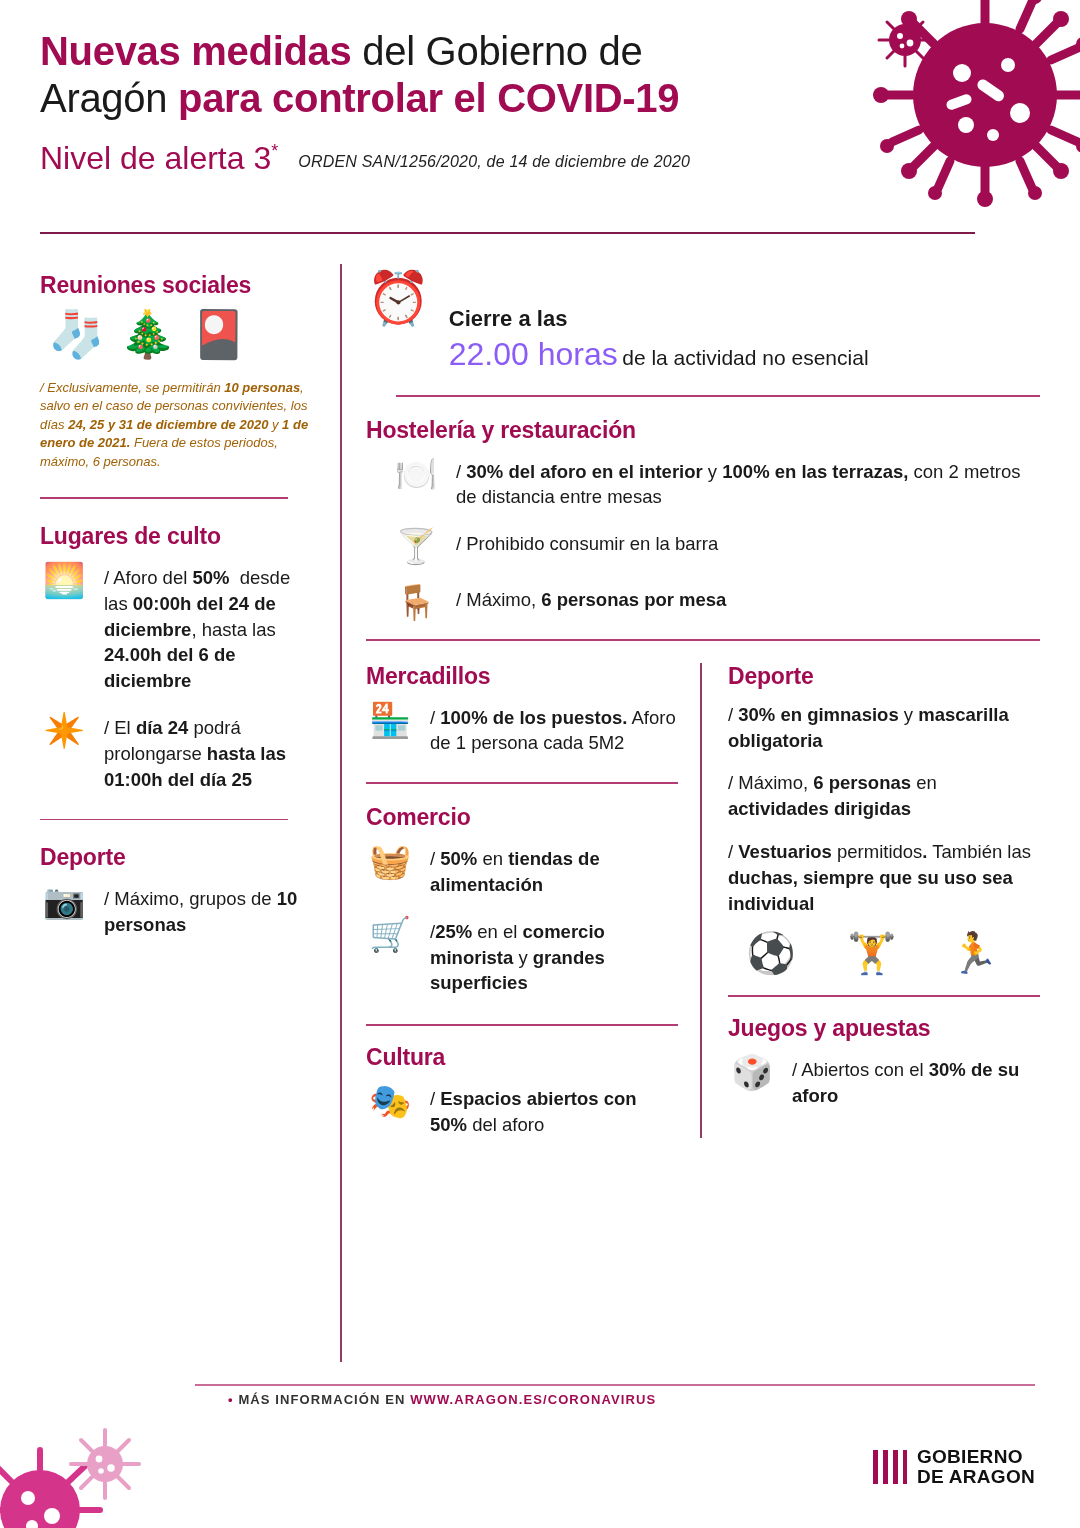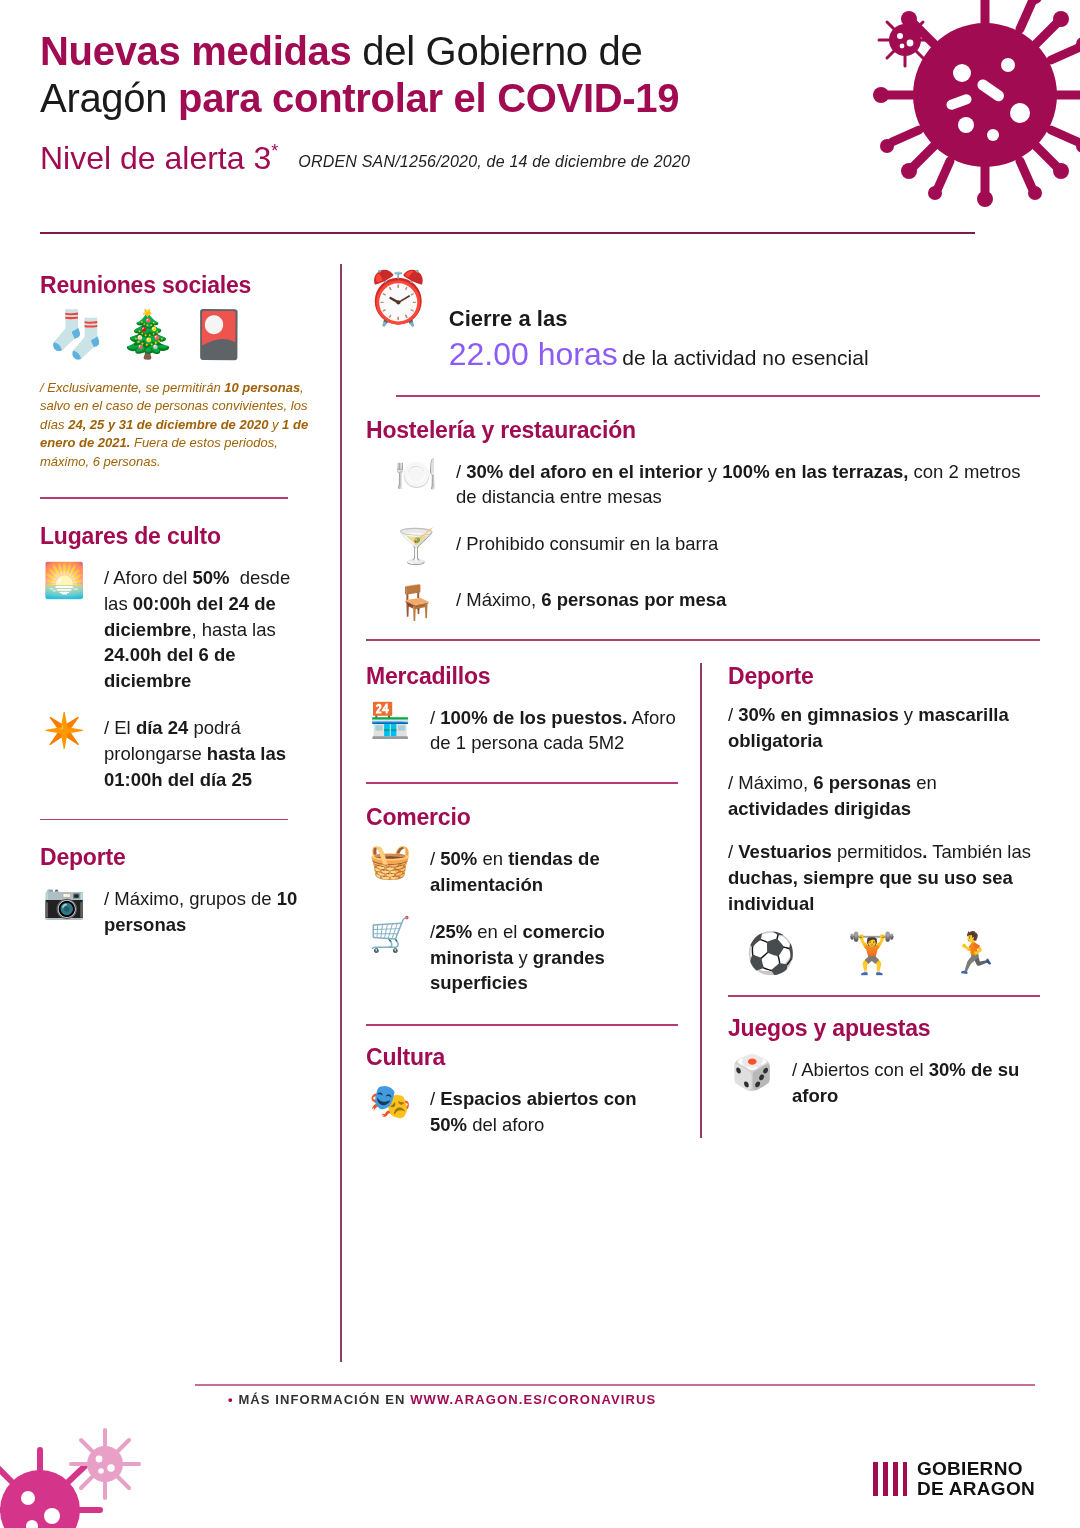--- a/index.html
+++ b/index.html
@@ -193,21 +193,21 @@
     left: 228px; top: 14px;
     font-size: 13px;
     letter-spacing: 1.1px;
     color: #333;
     font-weight: bold;
   }
   .more-info .dot { color: #a10b52; }
   .more-info .url { color: #a10b52; }
   .gob-logo {
     position: absolute;
-    right: 45px; bottom: 28px;
+    right: 45px; bottom: 40px;
     display: flex;
     align-items: center;
     gap: 10px;
     padding-left: 8px;
   }
   .gob-flag {
     width: 34px; height: 34px;
     background:
       repeating-linear-gradient(to right,
         #a10b52 0 5px, #ffffff 5px 10px);

